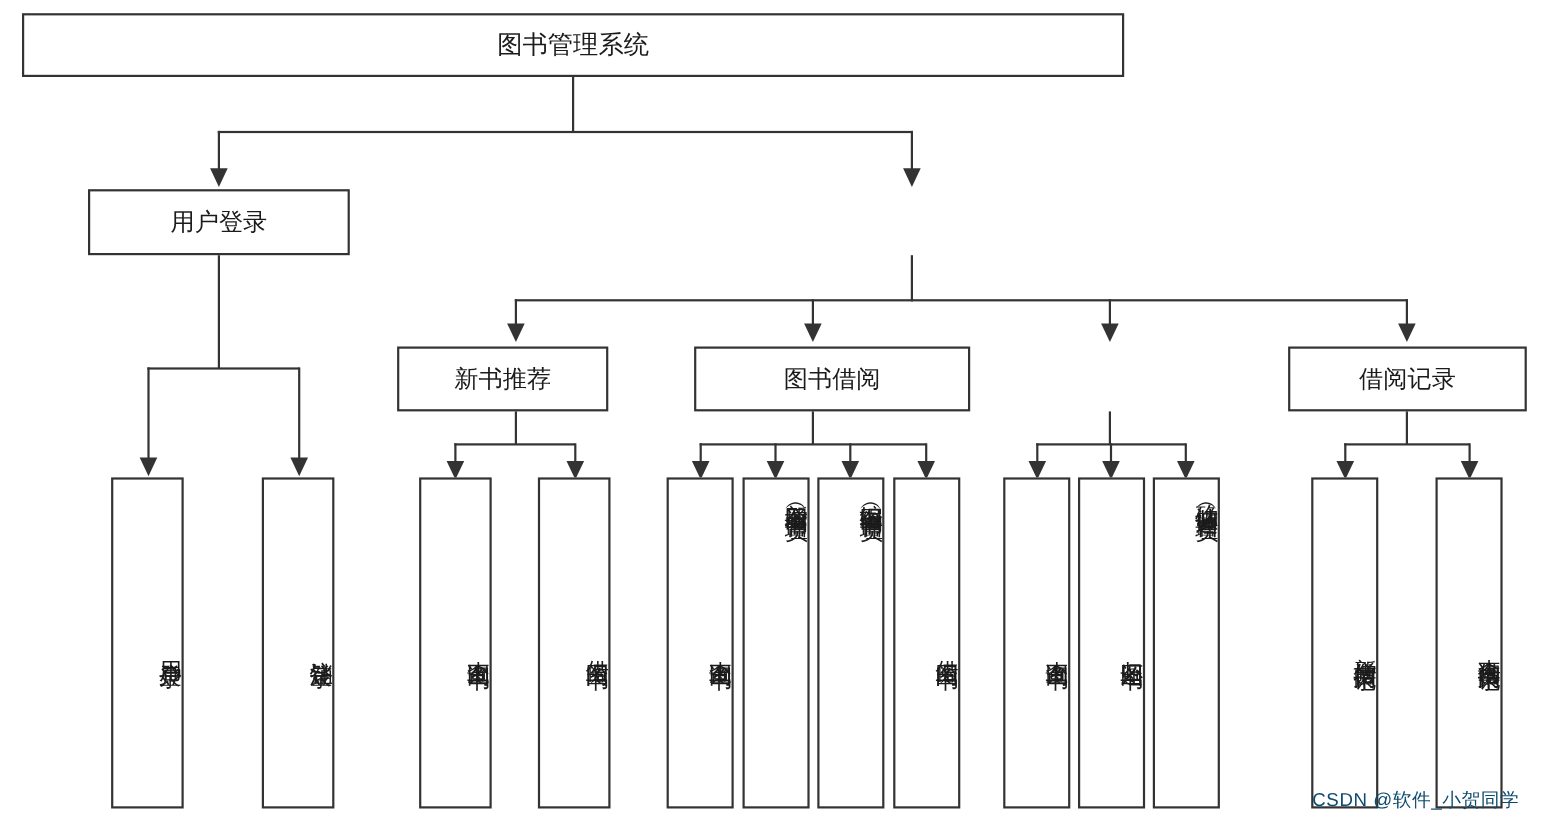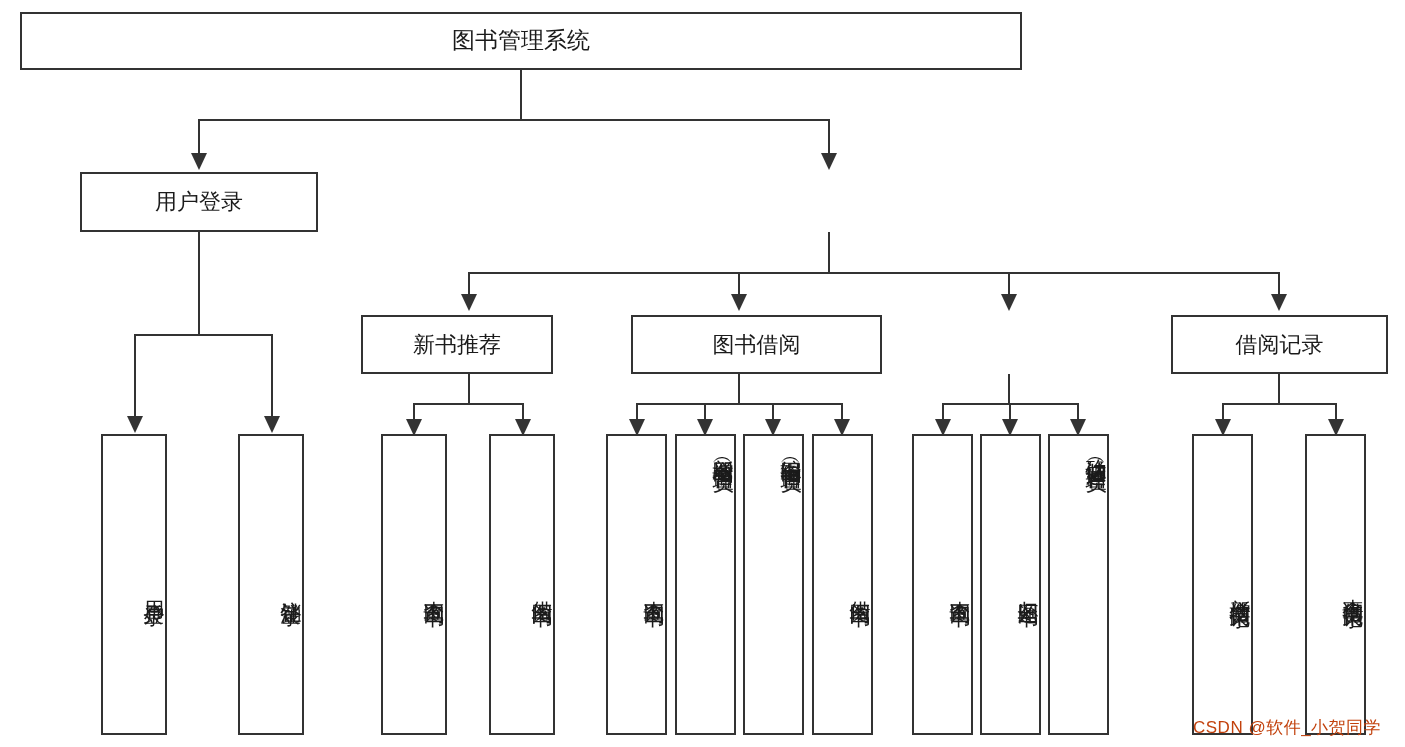--- a/index.html
+++ b/index.html
@@ -62,21 +62,21 @@
   .arrow{
     position:absolute;
     width:0;height:0;
     border-left:8px solid transparent;
     border-right:8px solid transparent;
     border-top:17px solid #333333;
   }
   
   .watermark{
     position:absolute;
-    color:#c2410c;
+    color:#0c4a6e;
     font-size:17px;
     white-space:nowrap;
     letter-spacing:0.5px;
   }
 </style>
 </head>
 <body>
 
 <div id="canvas">
 

